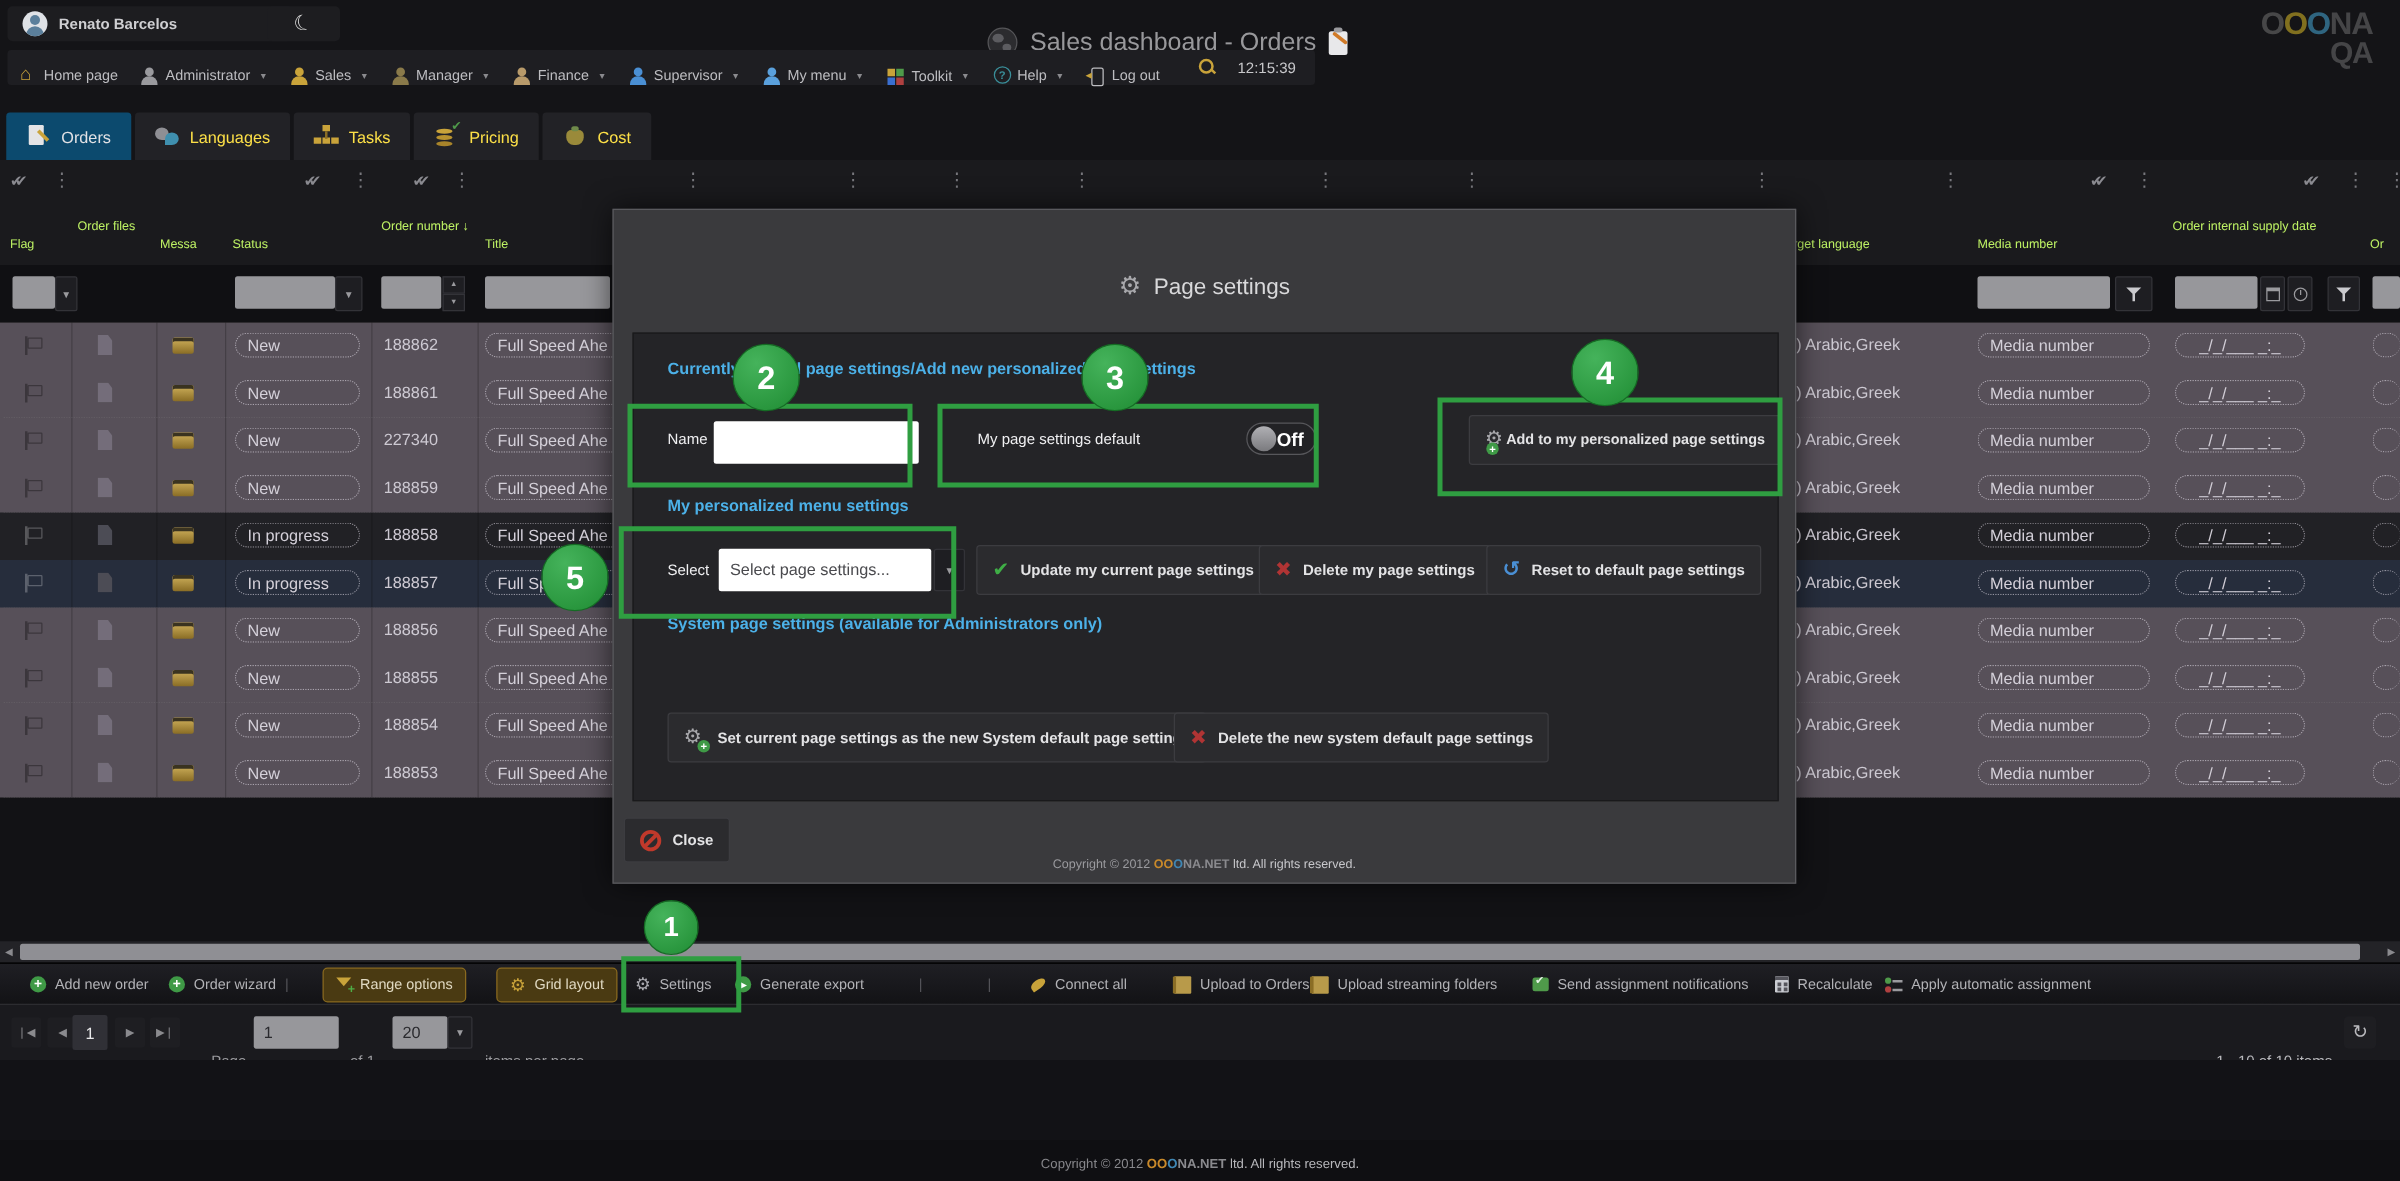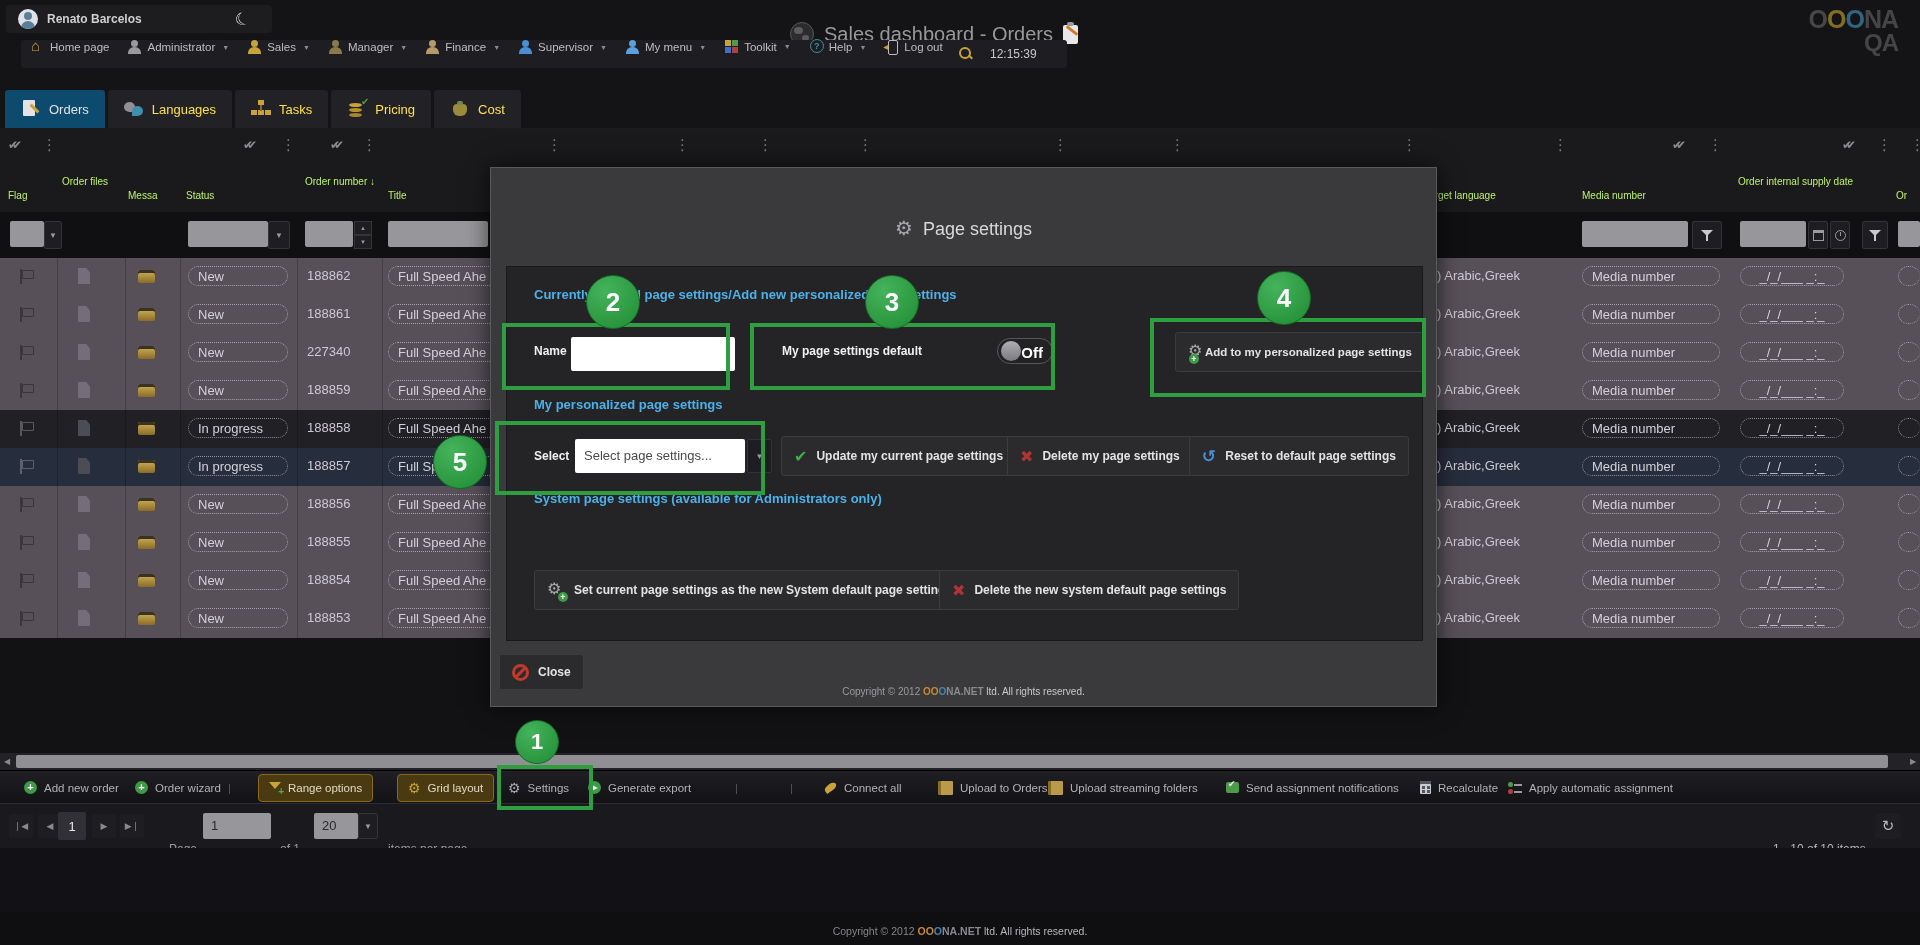--- a/index.html
+++ b/index.html
@@ -18,21 +18,21 @@
   .globe::before{content:"";position:absolute;left:3px;top:4px;width:9px;height:7px;border-radius:50%;background:#5c5c60;}
   .globe::after{content:"";position:absolute;left:11px;top:12px;width:7px;height:6px;border-radius:50%;background:#5c5c60;}
   .clipboard{width:15px;height:19px;background:#e8e8ea;border-radius:2px;position:relative;}
   .clipboard::before{content:"";position:absolute;left:4px;top:-3px;width:7px;height:4px;background:#9a9a9e;border-radius:2px;}
   .clipboard::after{content:"";position:absolute;left:2px;top:4px;width:14px;height:3px;background:#d07a28;transform:rotate(38deg);border-radius:2px;}
   .logo{position:absolute;right:22px;top:8px;text-align:right;line-height:23px;font-weight:bold;font-size:25px;letter-spacing:-1px;}
   .lo1{color:#474748;}.lo2{color:#81701f;}.lo3{color:#2f6580;}.lona{color:#454547;}
   .loqa{color:#454547;font-size:24px;}
 
   
-  #menubar{position:absolute;left:21px;top:40px;width:1046px;height:28px;background:#1e1e22;border-radius:3px;display:flex;align-items:flex-start;padding:0 10px;gap:19px;box-sizing:border-box;}
+  #menubar{position:absolute;left:6px;top:40px;width:1046px;height:28px;background:#1e1e22;border-radius:3px;display:flex;align-items:flex-end;padding:0 10px;gap:19px;box-sizing:border-box;}
   .menu-item{display:flex;align-items:center;gap:6px;color:#bdbdc1;font-size:11.5px;white-space:nowrap;cursor:default;}
   .caret{font-size:7px;color:#8a8a8e;margin-left:1px;}
   .mi{display:inline-block;width:13px;height:14px;position:relative;}
   .pperson::before{content:"";position:absolute;left:3px;top:0;width:7px;height:7px;border-radius:50%;background:var(--pc,#9a9a9e);}
   .pperson::after{content:"";position:absolute;left:0;top:7px;width:13px;height:7px;border-radius:6px 6px 0 0;background:var(--pc,#9a9a9e);}
   .ic-home::before{content:"⌂";position:absolute;left:0;top:-3px;font-size:15px;color:#c9a33a;}
   .ic-toolkit{width:13px;height:13px;}
   .ic-toolkit::before{content:"";position:absolute;left:0;top:0;width:6px;height:6px;background:#c9a33a;box-shadow:7px 0 0 #4f9a4a,0 7px 0 #3a6fd0,7px 7px 0 #b04040;}
   .ic-help::before{content:"?";position:absolute;left:0;top:-1px;width:12px;height:12px;border:1.5px solid #3a8f9a;border-radius:50%;color:#3a8f9a;font-size:9px;text-align:center;line-height:12px;font-weight:bold;}
   .ic-logout::before{content:"";position:absolute;left:3px;top:0;width:8px;height:13px;border:1.5px solid #bdbdc1;border-radius:2px;}
@@ -141,21 +141,21 @@
   
   #modal{position:absolute;left:490px;top:167px;width:945px;height:538px;background:#3a3a3d;border:1px solid #5a5a5e;box-shadow:0 0 22px rgba(0,0,0,.65);z-index:50;}
   #modal-titlebar{position:absolute;left:0;top:0;width:100%;height:40px;background:#2a2a2d;border-bottom:1px solid #1a1a1c;display:flex;align-items:center;padding:0 12px;box-sizing:border-box;gap:10px;}
   .mlogo{width:20px;height:20px;background:linear-gradient(90deg,#4a4a4e 30%,#c9a33a 30%,#c9a33a 62%,#3f87b5 62%);border-radius:2px;}
   #modal-titlebar .mtitle{color:#e8e8ea;font-size:12.5px;font-weight:bold;flex:1;}
   .winbtn{color:#c9c9cd;font-size:13px;width:24px;text-align:center;cursor:pointer;}
   #modal-header{position:absolute;left:0;top:48px;width:100%;text-align:center;color:#d8d8da;font-size:18px;}
   #modal-header .hgear{color:#a8a8ac;font-size:20px;margin-right:10px;}
   #mpanel{position:absolute;left:15px;top:98px;width:915px;height:373px;background:#242427;border:1px solid #19191b;}
   .mh{position:absolute;left:27px;color:#4cb1e8;font-size:13px;font-weight:bold;white-space:nowrap;}
-  .mlabel{color:#f0f0f2;font-size:12px;font-weight:bold;}
+  .mlabel{color:#f0f0f2;font-size:12px;font-weight:normal;}
   .winput{background:#fff;border-radius:2px;height:34px;box-sizing:border-box;color:#3a3a3e;font-size:13px;line-height:34px;padding:0 9px;}
   .mbtn{position:absolute;height:40px;background:#2b2b2e;border:1px solid #3c3c40;border-radius:3px;display:flex;align-items:center;gap:9px;padding:0 12px;box-sizing:border-box;color:#e3e3e5;font-size:12px;font-weight:bold;cursor:pointer;white-space:nowrap;}
   .toggle{position:absolute;width:56px;height:26px;border-radius:13px;background:#222225;border:1px solid #57575b;box-sizing:border-box;cursor:pointer;}
   .toggle .knob{position:absolute;left:3px;top:2px;width:20px;height:20px;border-radius:50%;background:linear-gradient(#b0b0b4,#7a7a7e);}
   .toggle .tstate{position:absolute;right:9px;top:5px;color:#fff;font-size:15px;font-weight:bold;}
   .ig-check{color:#3fae46;font-size:16px;font-weight:bold;}
   .ig-x{color:#b03434;font-size:16px;font-weight:bold;}
   .ig-undo{color:#4a8fd4;font-size:17px;font-weight:bold;}
   .ig-gearplus{position:relative;width:18px;height:16px;}
   .ig-gearplus::before{content:"⚙";position:absolute;left:0;top:-3px;color:#a8a8ac;font-size:16px;}
@@ -583,21 +583,21 @@
       <span class="mlabel abs" style="left:275px;top:77px;">My page settings default</span>
       <span class="toggle" style="left:490px;top:71px;">
         <span class="knob"></span>
         <span class="tstate">Off</span>
       </span>
       <div class="mbtn" style="left:668px;top:65px;width:250px;font-size:11.5px;">
         <span class="ig-gearplus"></span>
         <span>Add to my personalized page settings</span>
       </div>
 
-      <div class="mh" style="top:130px;">My personalized page settings</div>
+      <div class="mh" style="top:130px;">My personalized menu settings</div>
 
       <span class="mlabel abs" style="left:27px;top:182px;">Select</span>
       <span class="winput abs" style="left:68px;top:172px;width:170px;color:#4a4a4e;">Select page settings...</span>
       <span class="fb" style="left:240px;top:172px;width:25px;height:34px;position:absolute;">▼</span>
       <div class="mbtn" style="left:274px;top:169px;">
         <span class="ig-check">✔</span>
         <span>Update my current page settings</span>
       </div>
       <div class="mbtn" style="left:500px;top:169px;">
         <span class="ig-x">✖</span>

